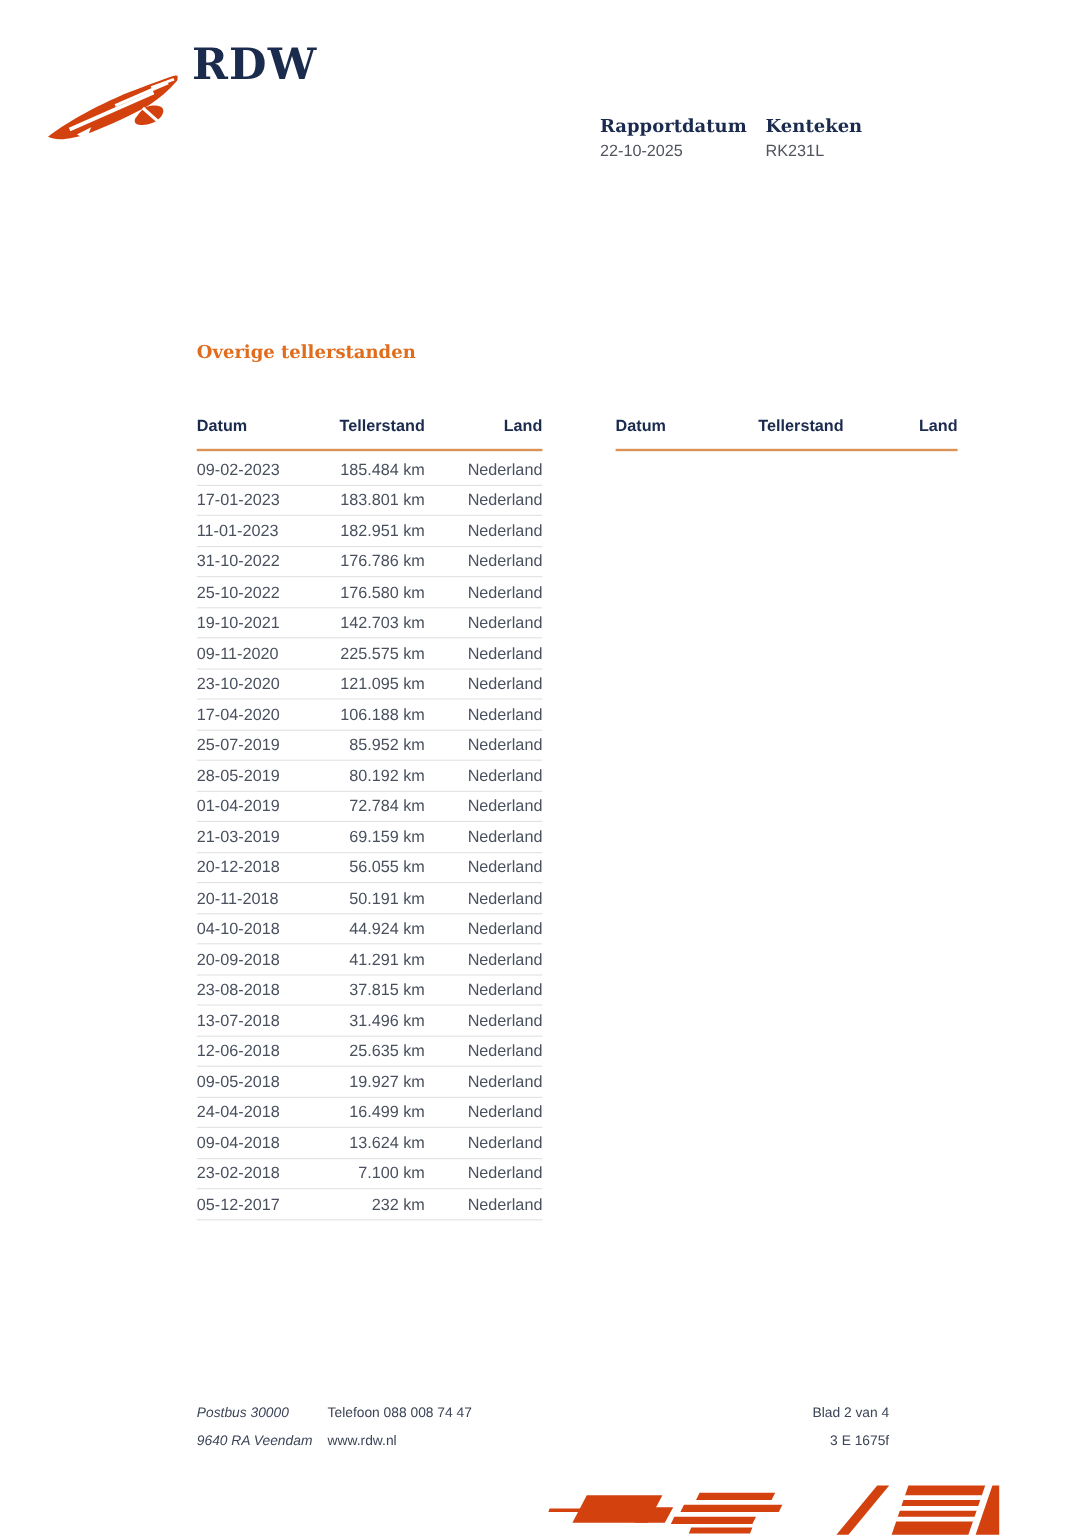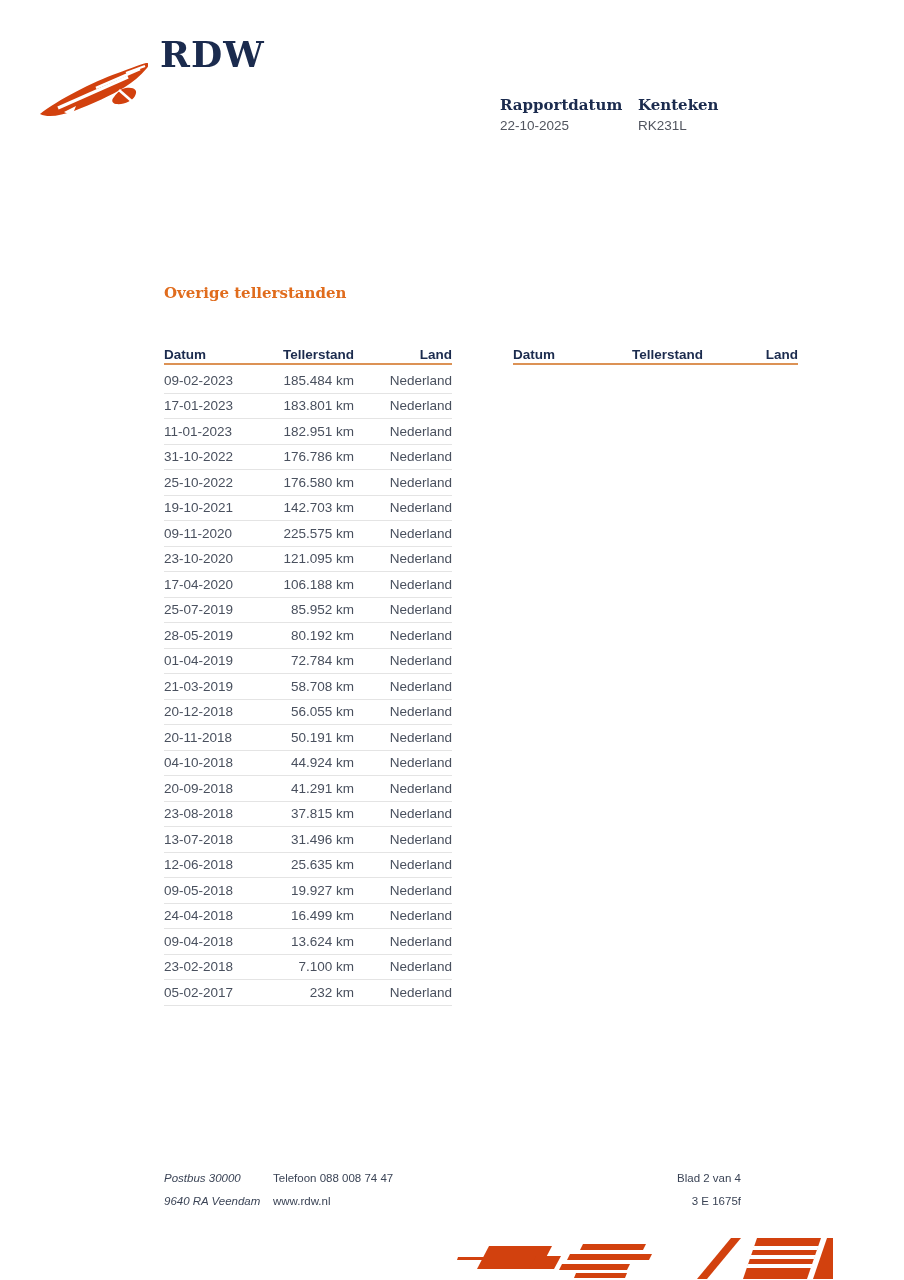--- a/index.html
+++ b/index.html
@@ -42,21 +42,21 @@
   .section-heading{
     position:absolute;left:164px;top:284px;
     font-family:"DejaVu Serif","Liberation Serif",serif;font-weight:bold;
     font-size:15px;color:var(--accent-orange);
   }
   
   .otable{position:absolute;top:344px;}
   .otable.left{left:164px;width:288px;}
   .otable.right{left:513px;width:285px;}
   .thead{
-    display:grid;align-items:end;height:18px;padding-bottom:1px;
+    display:grid;align-items:end;height:18px;padding-bottom:12px;
     border-bottom:2px solid var(--header-underline);
     font-weight:bold;font-size:13.5px;color:var(--navy);
   }
   .otable.left .thead,.otable.left .trow{grid-template-columns:100px 90px 98px;}
   .otable.right .thead,.otable.right .trow{grid-template-columns:100px 90px 95px;}
   .thead .c1,.thead .c2,.trow .c1,.trow .c2{text-align:right;}
   .rows{margin-top:3px;}
   .trow{
     display:grid;align-items:center;height:24.5px;
     border-bottom:1px solid var(--sep);
@@ -158,21 +158,21 @@
           <span class="c1">80.192 km</span>
           <span class="c2">Nederland</span>
         </div>
         <div class="trow">
           <span class="c0">01-04-2019</span>
           <span class="c1">72.784 km</span>
           <span class="c2">Nederland</span>
         </div>
         <div class="trow">
           <span class="c0">21-03-2019</span>
-          <span class="c1">58.708 km</span>
+          <span class="c1">69.159 km</span>
           <span class="c2">Nederland</span>
         </div>
         <div class="trow">
           <span class="c0">20-12-2018</span>
           <span class="c1">56.055 km</span>
           <span class="c2">Nederland</span>
         </div>
         <div class="trow">
           <span class="c0">20-11-2018</span>
           <span class="c1">50.191 km</span>
@@ -217,21 +217,21 @@
           <span class="c0">09-04-2018</span>
           <span class="c1">13.624 km</span>
           <span class="c2">Nederland</span>
         </div>
         <div class="trow">
           <span class="c0">23-02-2018</span>
           <span class="c1">7.100 km</span>
           <span class="c2">Nederland</span>
         </div>
         <div class="trow">
-          <span class="c0">05-02-2017</span>
+          <span class="c0">05-12-2017</span>
           <span class="c1">232 km</span>
           <span class="c2">Nederland</span>
         </div>
       </div>
   </div>
 
   <div class="otable right">
     <div class="thead">
       <span class="c0">Datum</span>
       <span class="c1">Tellerstand</span>

